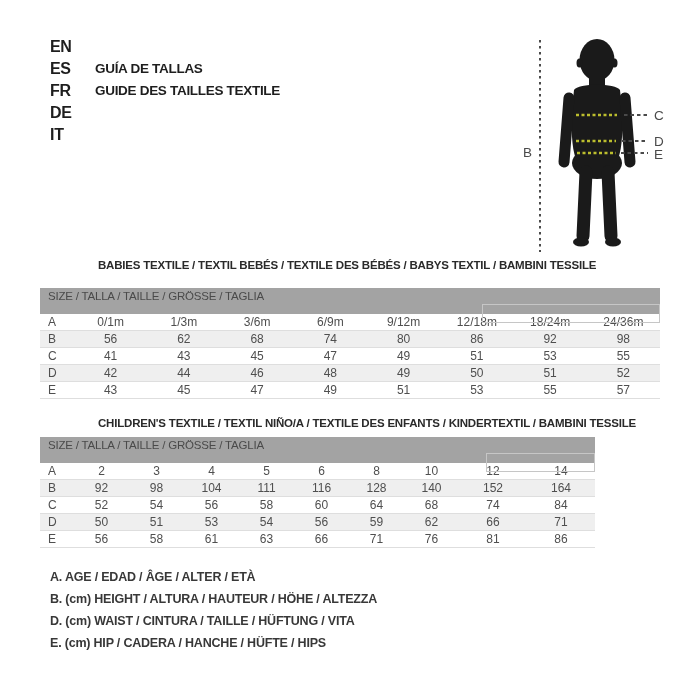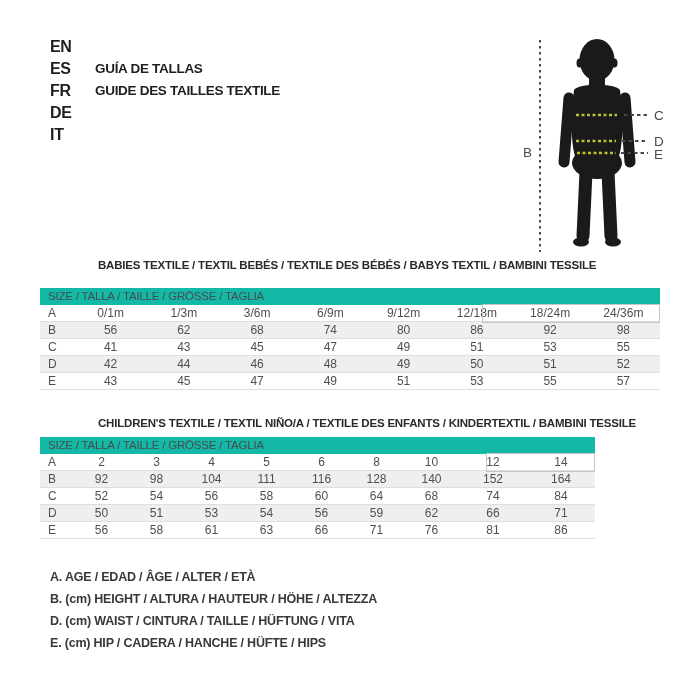--- a/index.html
+++ b/index.html
@@ -17,21 +17,21 @@
   .figure-wrap{position:absolute;left:520px;top:22px;width:180px;height:236px;}
   
   .section-title{position:absolute;left:50px;font-size:11.5px;font-weight:bold;color:#2a2a2a;letter-spacing:-0.2px;margin-left:48px;}
   #babies-title{top:259px;}
   #children-title{top:417px;}
   
   .size-table{position:absolute;left:40px;}
   #babies-table{top:288px;width:620px;}
   #children-table{top:437px;width:555px;}
   .thead{
-    height:17px;line-height:17px;background:#14b8a6;color:#4a4a4a;
+    height:26px;line-height:17px;background:#a3a3a3;color:#4a4a4a;
     font-size:11.5px;padding-left:8px;box-sizing:border-box;letter-spacing:-0.2px;
   }
   .trow{
     display:grid;height:17px;line-height:16px;box-sizing:border-box;
     border-bottom:1px solid #dedede;font-size:12px;color:#4f4f4f;
   }
   .trow.stripe{background:#efefef;}
   #babies-table .trow{grid-template-columns:34px repeat(8, 73.25px);}
   #children-table .trow{grid-template-columns:34px repeat(7, 55px) 68px 68px;}
   .rlabel{padding-left:8px;text-align:left;}

